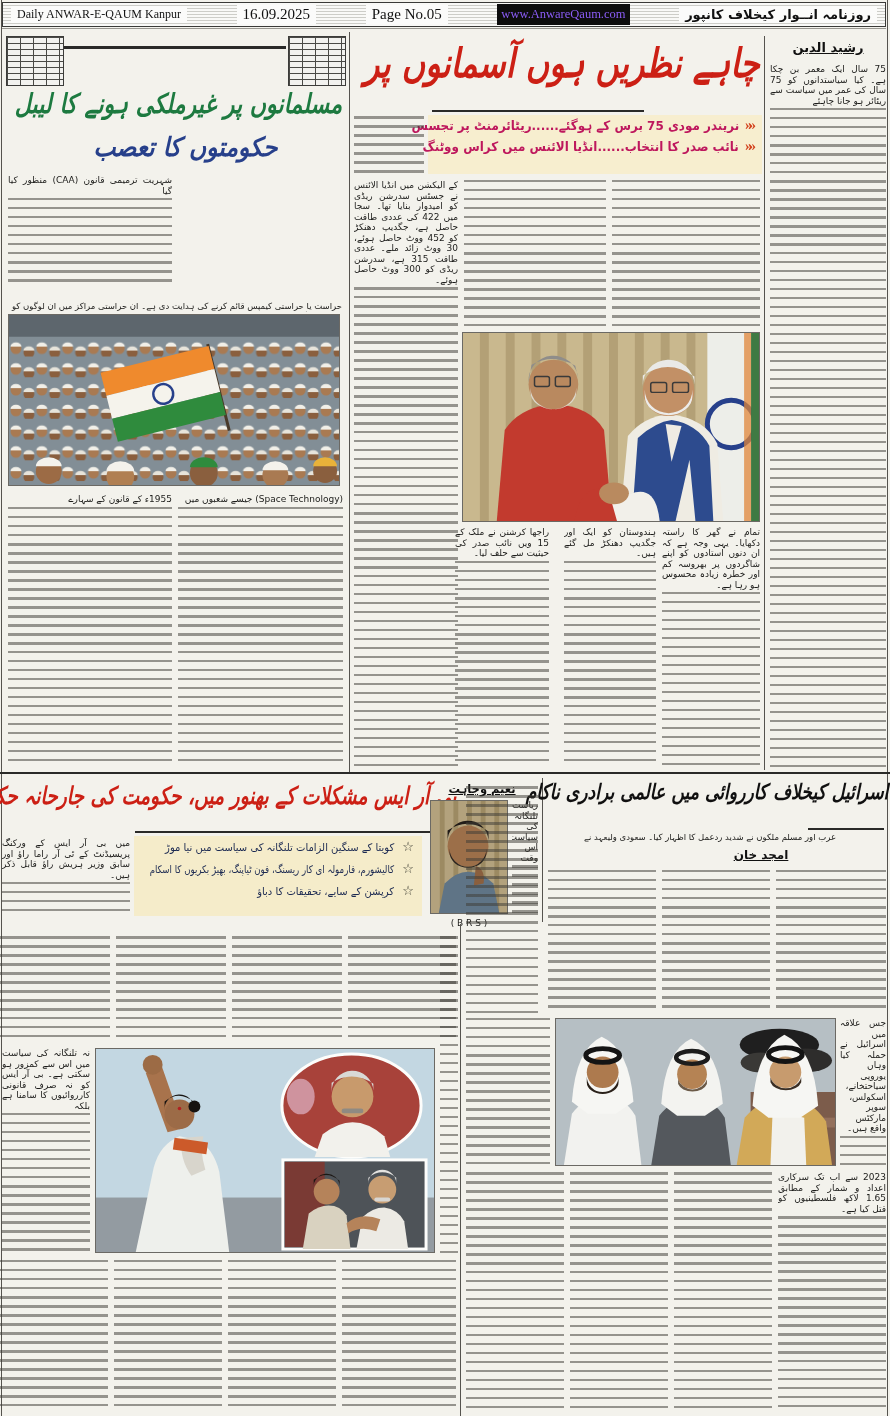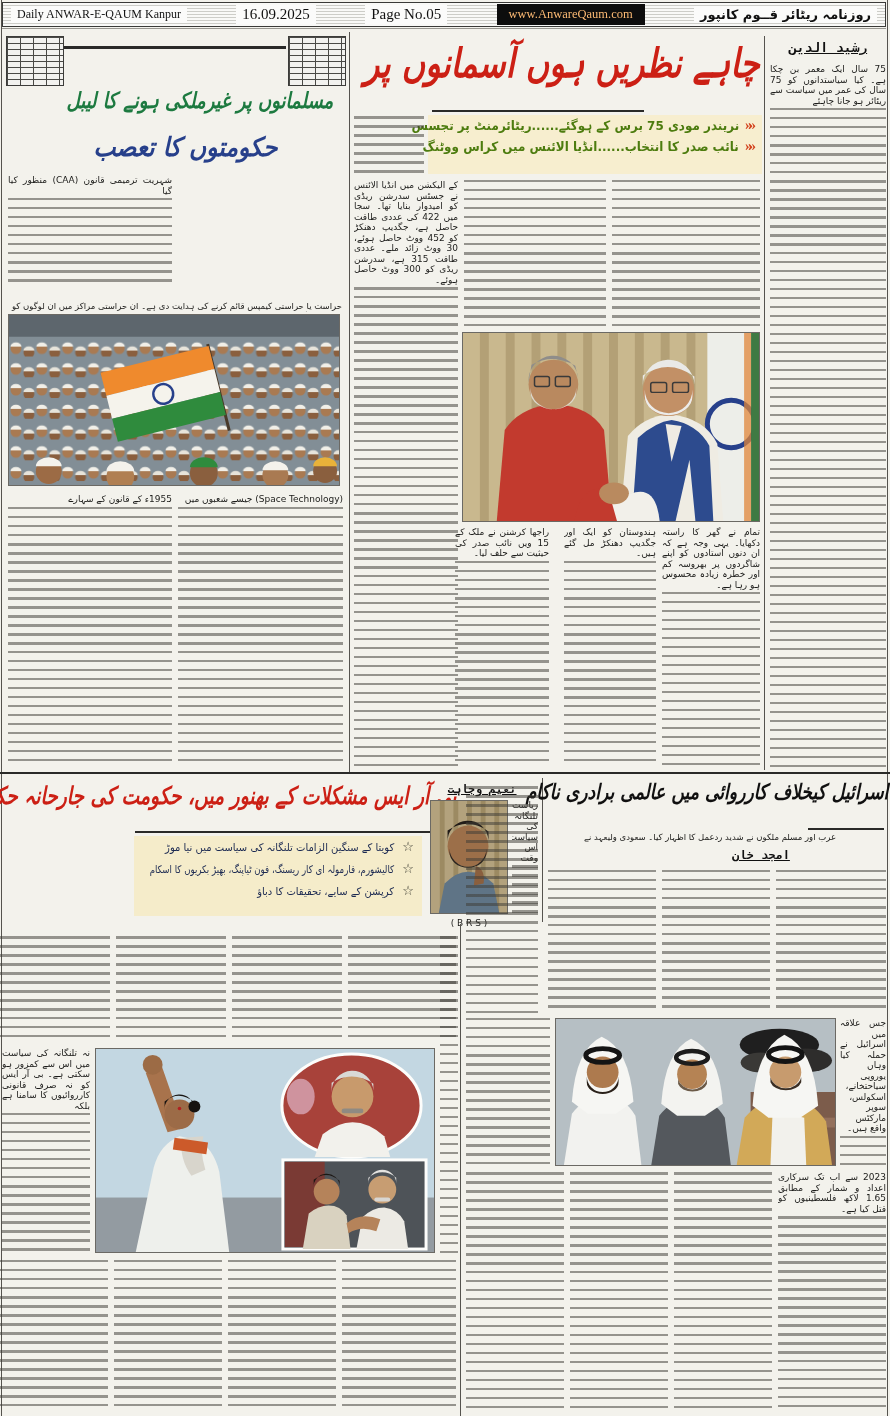--- a/index.html
+++ b/index.html
@@ -8,71 +8,71 @@
   .abs{position:absolute;}
   .ur{direction:rtl;font-family:"DejaVu Sans",sans-serif;}
   .fit{white-space:nowrap;display:inline-block;transform-origin:100% 50%;}
   .hline{position:absolute;background:#2a2a28;}
   .vline{position:absolute;background:#55534e;width:1px;}
   
   .masthead{left:2px;top:2px;width:884px;height:25px;border:1px solid #3a3a38;
      background:repeating-linear-gradient(to bottom,#f9f9f7 0 2px,#cdcdc8 2px 3px);
      display:flex;align-items:center;justify-content:space-between;padding:0 8px;box-sizing:border-box;}
   .mh-item{background:#fbfbfa;padding:1px 6px;font-size:15px;color:#111;}
-  .mh-web{background:#0d0d0d;color:#fdba74;font-size:12.5px;padding:3px 12px;font-family:"Liberation Serif",serif;}
+  .mh-web{background:#0d0d0d;color:#8b5cf6;font-size:12.5px;padding:3px 4px;font-family:"Liberation Serif",serif;}
   .mh-ur{font-weight:bold;font-size:13px;}
   
   .tcol{position:absolute;display:flex;flex-direction:column;overflow:hidden;}
   .tcol .lead{font-size:9px;line-height:10.5px;color:#1b1b19;direction:rtl;
       font-family:"DejaVu Sans",sans-serif;text-align:justify;flex:none;}
   .tcol .g{flex:1;min-height:0;margin-top:2px;opacity:.52;
       background-image:repeating-linear-gradient(to bottom,#3e3c36 0 2.5px,transparent 2.5px 9px);}
   
   .hl-red{color:#cc2015;font-weight:bold;font-style:italic;}
   .hl-green{color:#1d7a40;font-weight:bold;font-style:italic;}
   .hl-blue{color:#27408b;font-weight:bold;font-style:italic;}
-  .byline{font-weight:bold;text-decoration:underline;color:#111;text-align:center;font-family:Liberation Mono, monospace;}
+  .byline{font-weight:bold;text-decoration:underline;color:#111;text-align:center;}
   .brick{background-color:#f2f2ef;border:1px solid #3c3c3a;
      background-image:
        linear-gradient(to bottom,#4a4a46 1px,transparent 1px),
        linear-gradient(to right,#4a4a46 1px,transparent 1px);
      background-size:13px 6px,13px 6px;}
   .subbox{background:#f7eecf;}
   .subrow{display:flex;flex-direction:row;align-items:center;direction:rtl;gap:6px;padding:2px 6px;}
   .submark{color:#d3431e;font-weight:bold;font-size:15px;flex:none;}
-  .subtxt{color:#4d7c0f;font-weight:bold;font-size:13px;font-family:"DejaVu Sans",sans-serif;}
+  .subtxt{color:#be185d;font-weight:bold;font-size:13px;font-family:"DejaVu Sans",sans-serif;}
   .bulletbox{background:#f5ecca;}
   .bulrow{display:flex;flex-direction:row;align-items:center;direction:rtl;gap:8px;padding:3px 8px;}
   .star{color:#3a3a30;font-size:13px;flex:none;}
   .bultxt{color:#1c2a52;font-weight:normal;font-size:10.5px;font-family:"DejaVu Sans",sans-serif;}
   .photo{position:absolute;border:1px solid #6b6964;box-sizing:border-box;background:#9aa4ab;}
   svg{display:block;width:100%;height:100%;}
 </style>
 </head>
 <body>
 
 <div class="page">
 
   <div class="vline" style="left:1px;top:0;height:1416px"></div>
   <div class="vline" style="left:887px;top:0;height:1416px"></div>
 
   <div class="abs masthead">
     <span class="mh-item" style="font-size:12px">Daily ANWAR-E-QAUM Kanpur</span>
     <span class="mh-item">16.09.2025</span>
     <span class="mh-item">Page No.05</span>
     <span class="mh-web">www.AnwareQaum.com</span>
-    <span class="mh-item mh-ur ur">روزنامہ ریٹائر قــوم کانپور</span>
+    <span class="mh-item mh-ur ur">روزنامہ انــوار کیخلاف کانپور</span>
   </div>
   <div class="hline" style="left:2px;top:28px;width:884px;height:1px;background:#9a9892"></div>
 
   <div class="abs brick" style="left:6px;top:36px;width:56px;height:48px"></div>
   <div class="abs brick" style="left:288px;top:36px;width:56px;height:48px"></div>
   <div class="hline" style="left:64px;top:46px;width:222px;height:3px"></div>
 
-  <div class="abs ur hl-green" style="left:8px;top:88px;width:334px;text-align:left;font-size:22px">
+  <div class="abs ur hl-green" style="left:8px;top:88px;width:334px;text-align:right;font-size:27px">
     <span class="fit" style="transform:scaleX(.82)">مسلمانوں پر غیرملکی ہونے کا لیبل</span>
   </div>
   <div class="abs ur hl-blue" style="left:8px;top:132px;width:334px;text-align:center;font-size:26px;text-decoration:underline">
     <span class="fit" style="transform:scaleX(.9)">حکومتوں کا تعصب</span>
   </div>
 
   <div class="tcol" style="left:8px;top:175px;width:164px;height:112px">
     <div class="lead">شہریت ترمیمی قانون (CAA) منظور کیا گیا</div>
       <div class="g"></div>
   </div>
@@ -247,20 +247,24 @@
     </div>
     <div class="bulrow">
       <span class="star">☆</span>
       <span class="bultxt ur"><span class="fit" style="transform:scaleX(.82)">کالیشورم، فارمولہ ای کار ریسنگ، فون ٹیاپنگ، بھیڑ بکریوں کا اسکام</span></span>
     </div>
     <div class="bulrow">
       <span class="star">☆</span>
       <span class="bultxt ur"><span class="fit" style="transform:scaleX(.95)">کرپشن کے سایے، تحقیقات کا دباؤ</span></span>
     </div>
   </div>
+  <div class="tcol" style="left:2px;top:838px;width:128px;height:80px">
+    <div class="lead">میں بی آر ایس کے ورکنگ پریسیڈنٹ کے ٹی آر راما راؤ اور سابق وزیر ہریش راؤ قابل ذکر ہیں۔</div>
+      <div class="g"></div>
+  </div>
   <div class="abs ur" style="left:428px;top:918px;width:82px;text-align:center;font-size:9px;color:#1b1b19;font-family:'DejaVu Sans',sans-serif">( B R S )</div>
 
   <div class="tcol" style="left:0px;top:936px;width:110px;height:108px">
       <div class="g" style="margin-top:0"></div>
     </div>
   <div class="tcol" style="left:116px;top:936px;width:110px;height:108px">
       <div class="g" style="margin-top:0"></div>
     </div>
   <div class="tcol" style="left:232px;top:936px;width:110px;height:108px">
       <div class="g" style="margin-top:0"></div>

